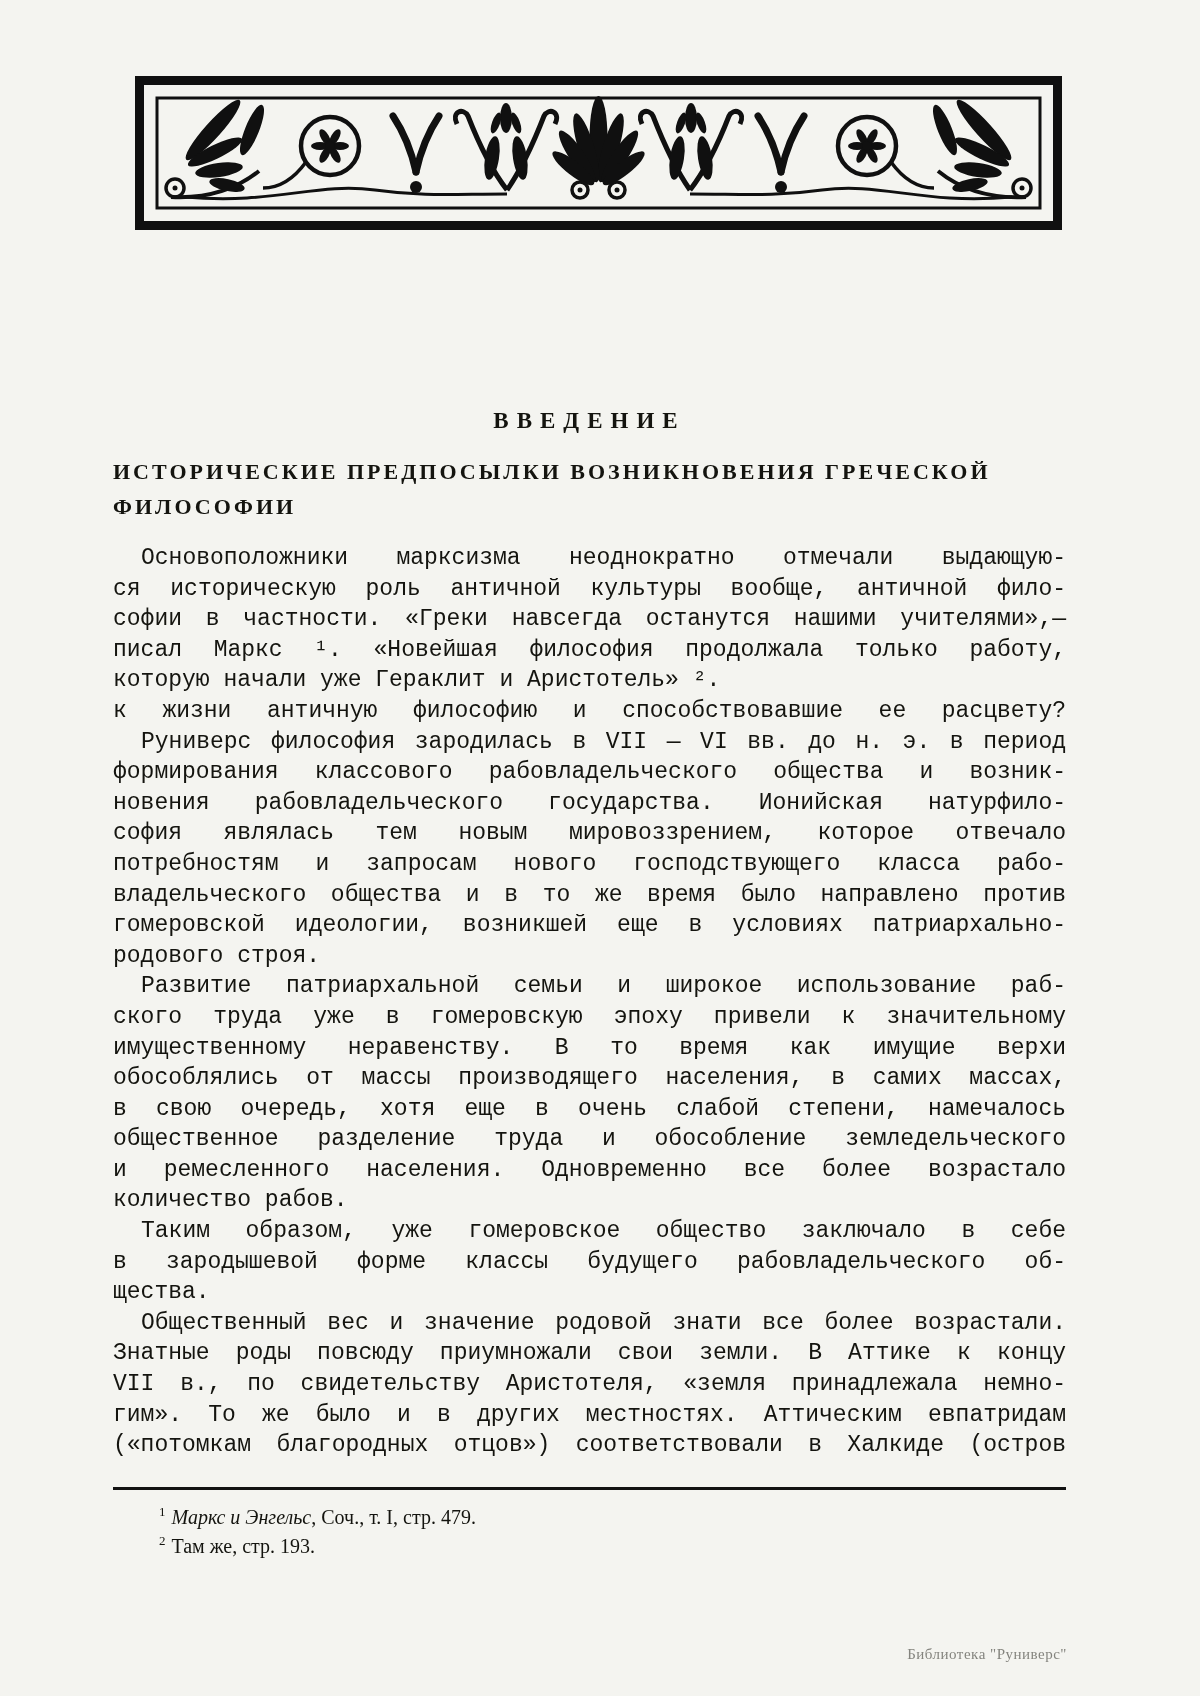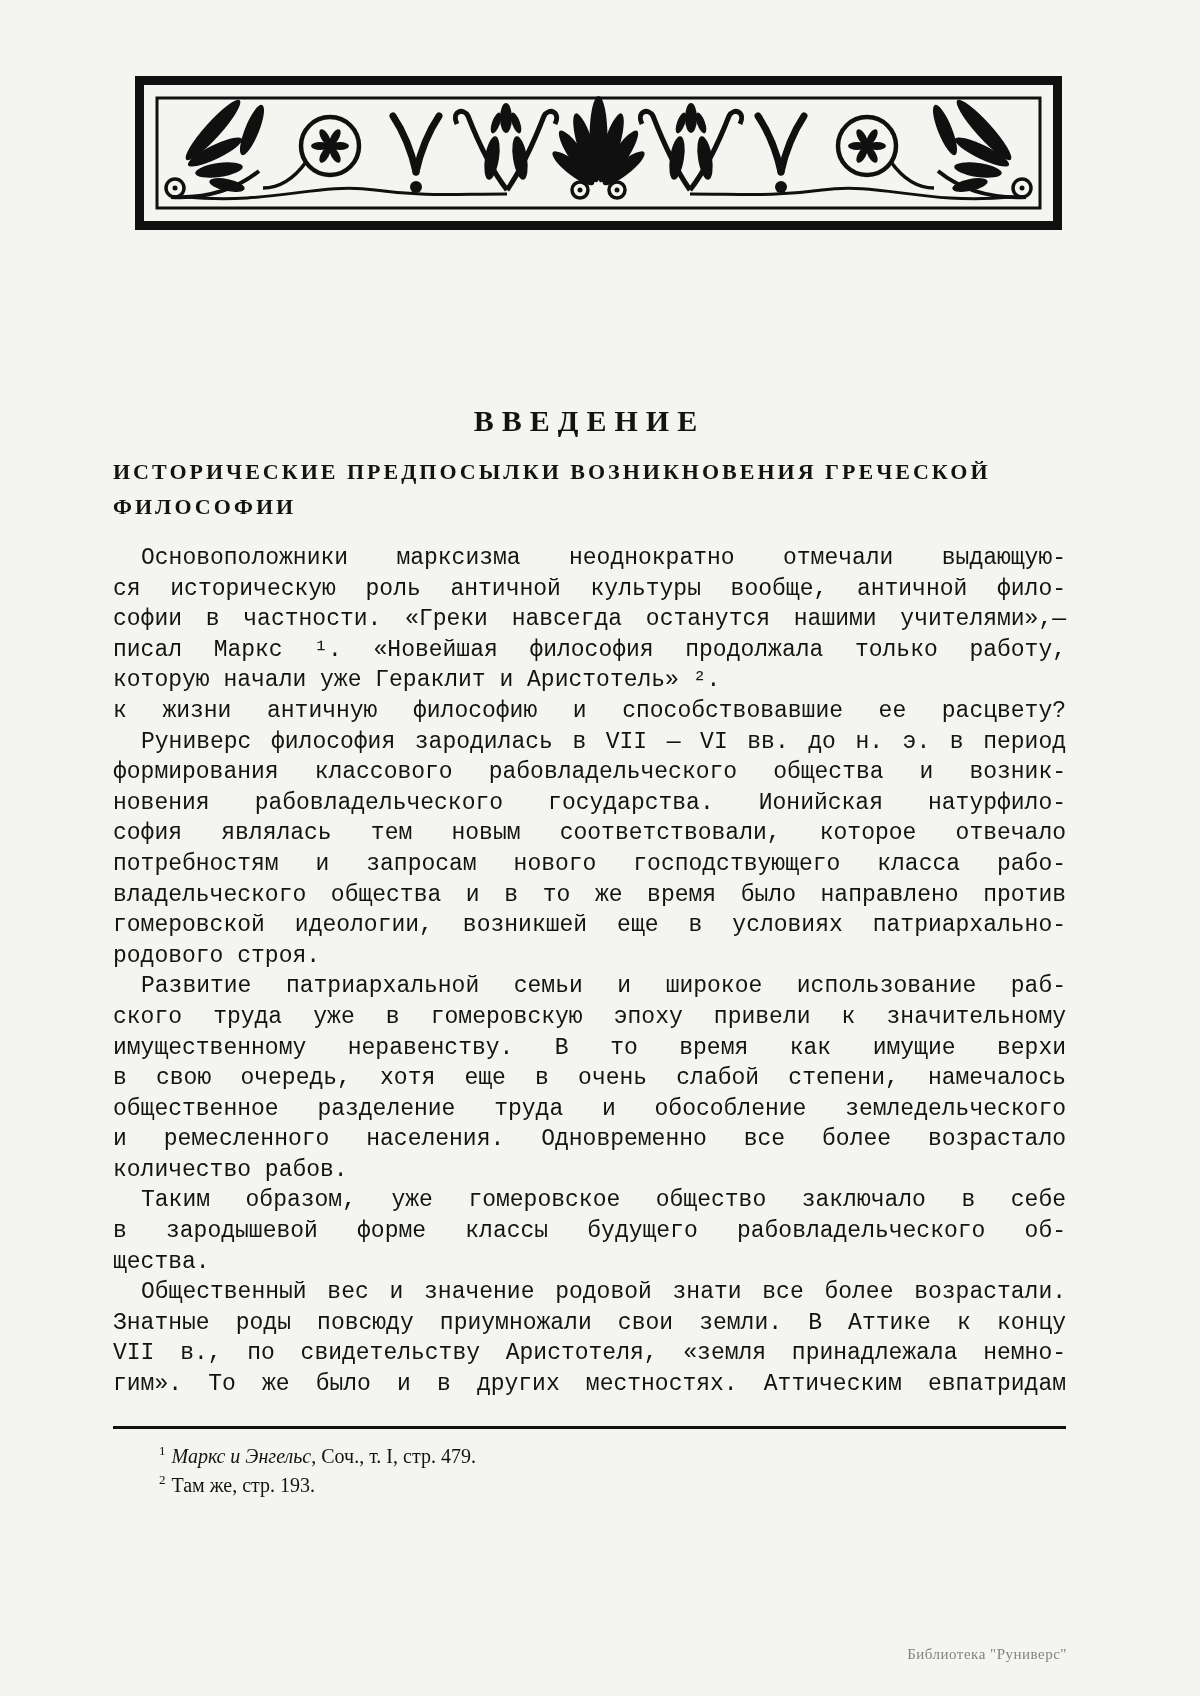--- a/index.html
+++ b/index.html
@@ -12,21 +12,21 @@
     color:#14140f;
     overflow:hidden;
   }
   
   .ornament{position:absolute;left:135px;top:76px;width:927px;height:154px;}
   .ornament svg{display:block;width:100%;height:100%;}
 
   
   .content{position:absolute;left:113px;top:404px;width:953px;}
   .title{
-    text-align:center;font-weight:bold;font-size:30px;line-height:34px;
+    text-align:center;font-weight:bold;font-size:23px;line-height:34px;
     letter-spacing:8px;margin:0;
   }
   .subtitle{
     margin-top:16px;font-weight:bold;
     font-size:22px;line-height:35px;letter-spacing:3px;
   }
   .body-text{margin-top:19px;font-size:23px;line-height:30.6px;}
   .para{margin:0;font-family:Liberation Mono, monospace;}
   .line{text-align:justify;text-align-last:justify;white-space:normal;}
   .line-first{text-indent:28px;}
@@ -125,45 +125,47 @@
           <div class="line">писал Маркс ¹. «Новейшая философия продолжала только работу,</div>
           <div class="line line-end">которую начали уже Гераклит и Аристотель» ².</div>
         </div>
         <div class="para">
           <div class="line">к жизни античную философию и способствовавшие ее расцвету?</div>
         </div>
         <div class="para">
           <div class="line line-first">Руниверс философия зародилась в VII — VI вв. до н. э. в период</div>
           <div class="line">формирования классового рабовладельческого общества и возник-</div>
           <div class="line">новения рабовладельческого государства. Ионийская натурфило-</div>
-          <div class="line">софия являлась тем новым соответствовали, которое отвечало</div>
+          <div class="line">софия являлась тем новым мировоззрением, которое отвечало</div>
           <div class="line">потребностям и запросам нового господствующего класса рабо-</div>
           <div class="line">владельческого общества и в то же время было направлено против</div>
           <div class="line">гомеровской идеологии, возникшей еще в условиях патриархально-</div>
           <div class="line line-end">родового строя.</div>
         </div>
         <div class="para">
           <div class="line line-first">Развитие патриархальной семьи и широкое использование раб-</div>
           <div class="line">ского труда уже в гомеровскую эпоху привели к значительному</div>
           <div class="line">имущественному неравенству. В то время как имущие верхи</div>
+          <div class="line">обособлялись от массы производящего населения, в самих массах,</div>
           <div class="line">в свою очередь, хотя еще в очень слабой степени, намечалось</div>
           <div class="line">общественное разделение труда и обособление земледельческого</div>
           <div class="line">и ремесленного населения. Одновременно все более возрастало</div>
           <div class="line line-end">количество рабов.</div>
         </div>
         <div class="para">
           <div class="line line-first">Таким образом, уже гомеровское общество заключало в себе</div>
           <div class="line">в зародышевой форме классы будущего рабовладельческого об-</div>
           <div class="line line-end">щества.</div>
         </div>
         <div class="para">
           <div class="line line-first">Общественный вес и значение родовой знати все более возрастали.</div>
           <div class="line">Знатные роды повсюду приумножали свои земли. В Аттике к концу</div>
           <div class="line">VII в., по свидетельству Аристотеля, «земля принадлежала немно-</div>
           <div class="line">гим». То же было и в других местностях. Аттическим евпатридам</div>
+          <div class="line">(«потомкам благородных отцов») соответствовали в Халкиде (остров</div>
         </div>
       </div>
 
     <hr class="footnote-rule">
     <div class="footnotes">
         <div class="footnote"><sup>1</sup><i>Маркс и Энгельс</i>, Соч., т. I, стр. 479.</div>
         <div class="footnote"><sup>2</sup>Там же, стр. 193.</div>
       </div>
   </div>
 

